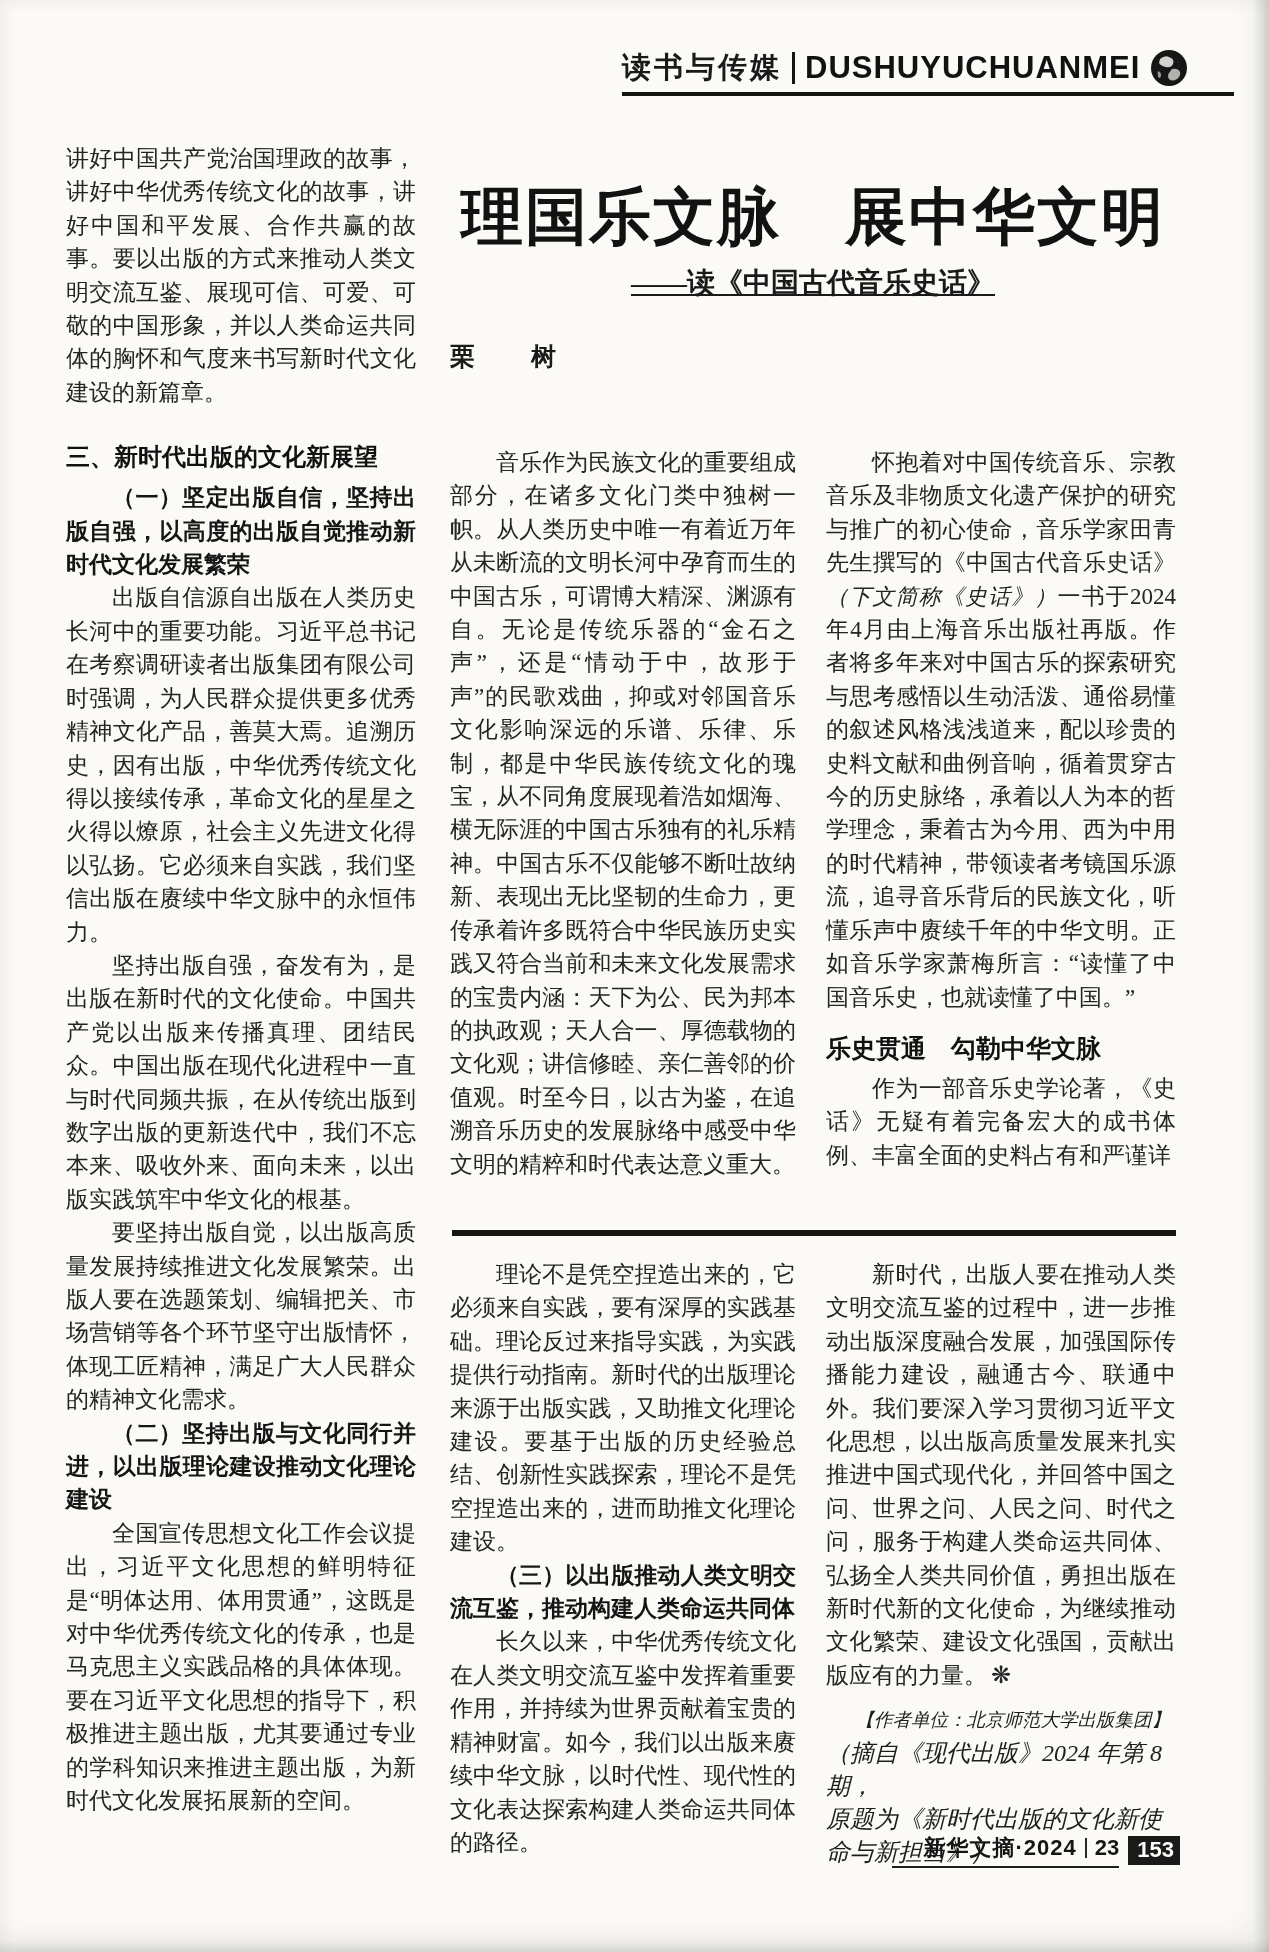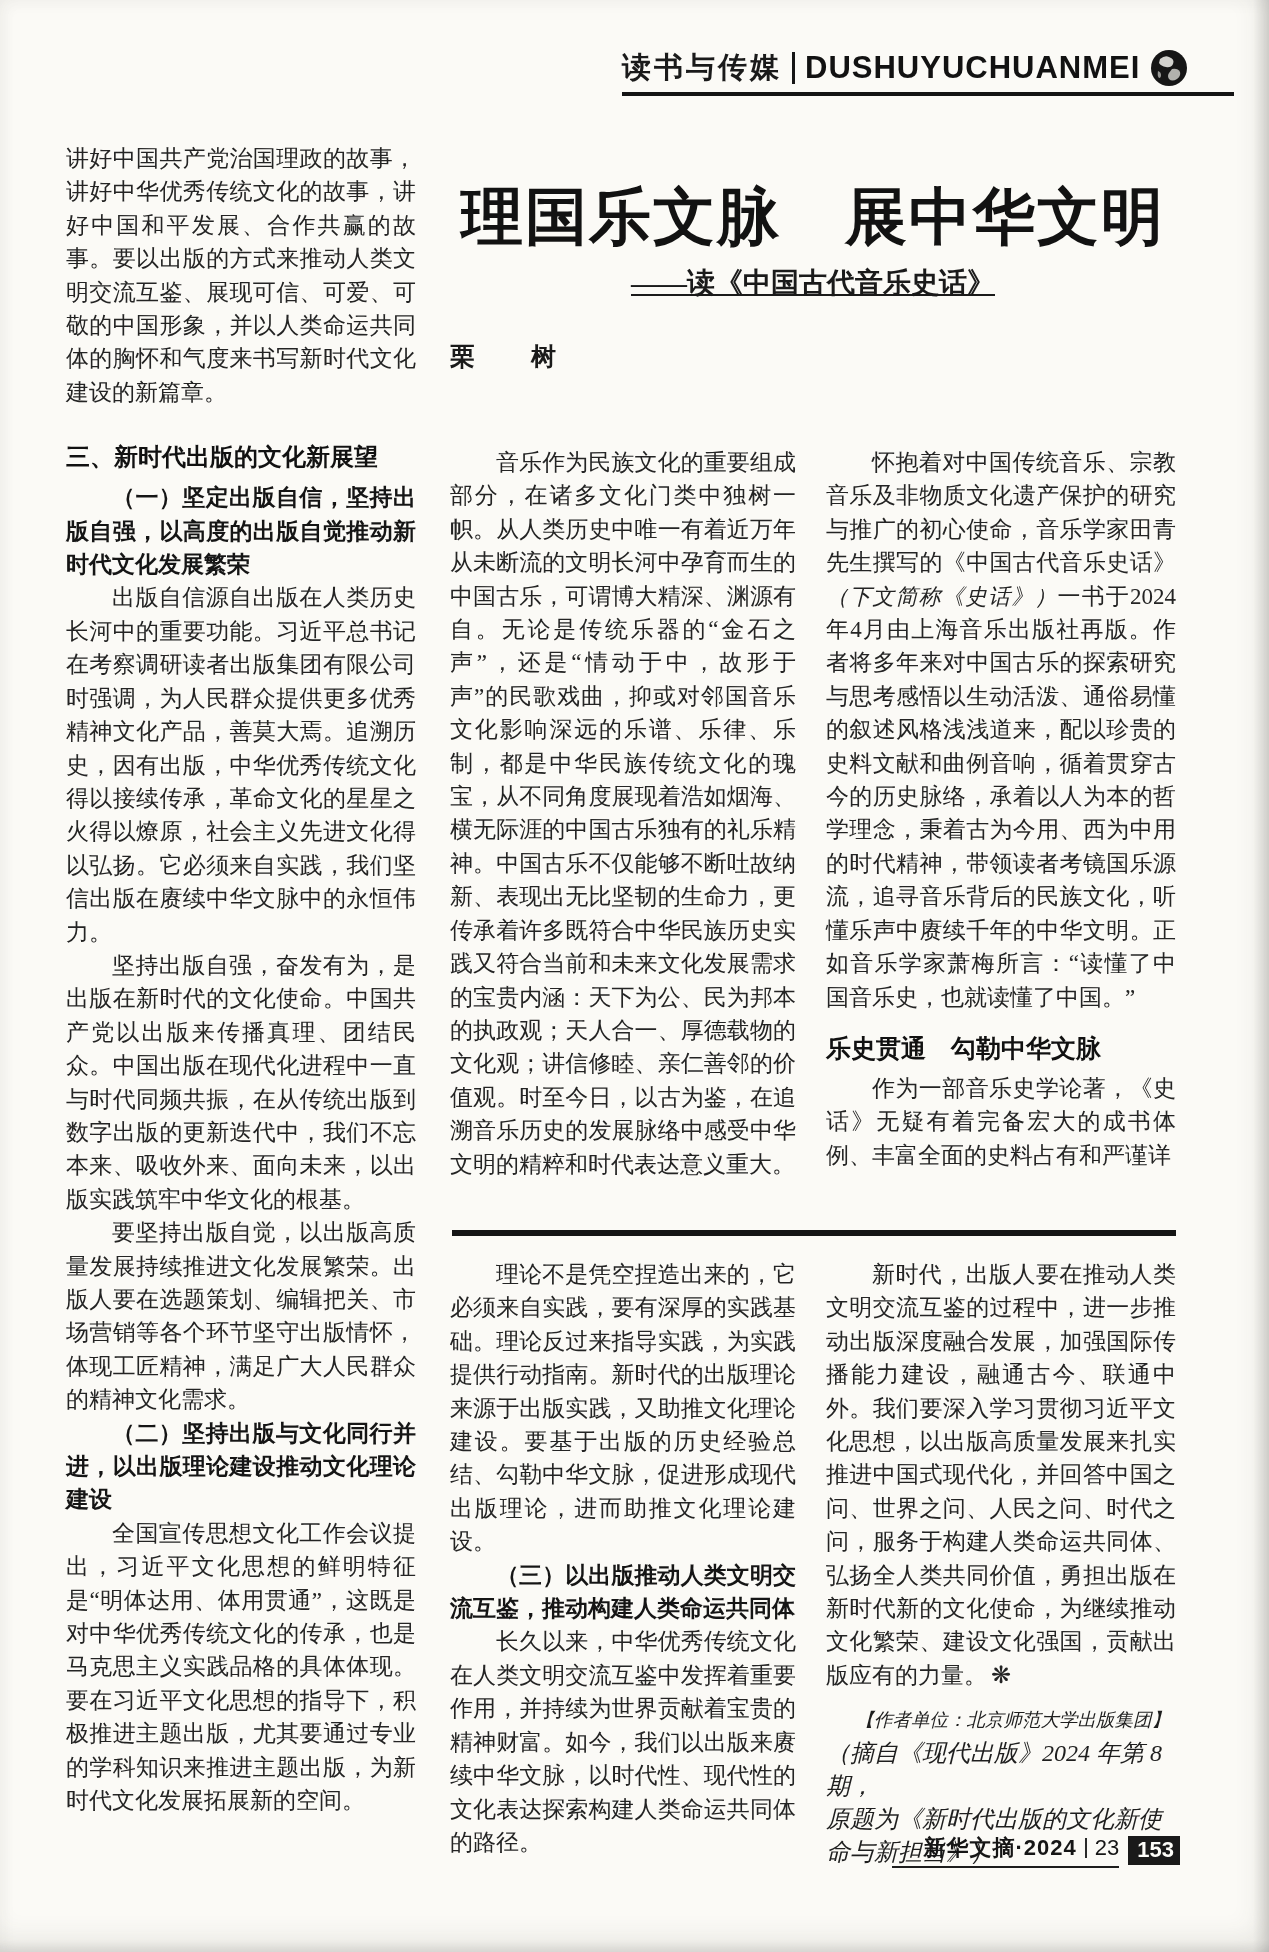--- a/index.html
+++ b/index.html
@@ -58,21 +58,21 @@
   .divider-rule{position:absolute;left:452px;top:1230px;width:724px;height:6px;background:#151515;}
 
   
   .page-footer{position:absolute;left:880px;top:1833px;width:300px;height:34px;
     display:flex;align-items:center;justify-content:flex-end;gap:9px;
     font-family:"Liberation Sans","DejaVu Sans",sans-serif;}
   .footer-cite{display:flex;align-items:center;gap:8px;border-bottom:2.5px solid #1d1d1d;
     padding-bottom:3px;}
   .footer-journal{font-weight:700;font-size:22px;color:#151515;letter-spacing:1px;margin-left:32px;}
   .footer-divider{width:2px;height:20px;background:#2a2a2a;}
-  .footer-issue{font-weight:400;font-size:22px;color:#151515;}
+  .footer-issue{font-weight:700;font-size:22px;color:#151515;}
   .page-num{background:#1a1a1a;color:#fdfdf9;font-weight:900;font-size:22px;
     padding:2px 6px 3px 9px;line-height:24px;}
 </style>
 </head>
 <body>
 
 <div class="page">
 
   <div class="page-header">
     <span class="hdr-cn">读书与传媒</span>
@@ -110,21 +110,21 @@
 
   <div class="col" style="left:826px;top:446px;width:350px;">
     <p><span>怀抱着对中国传统音乐、宗教音乐及非物质文化遗产保护的研究与推广的初心使命，音乐学家田青先生撰写的《中国古代音乐史话》</span><span class="kai">（下文简称《史话》）</span><span>一书于2024年4月由上海音乐出版社再版。作者将多年来对中国古乐的探索研究与思考感悟以生动活泼、通俗易懂的叙述风格浅浅道来，配以珍贵的史料文献和曲例音响，循着贯穿古今的历史脉络，承着以人为本的哲学理念，秉着古为今用、西为中用的时代精神，带领读者考镜国乐源流，追寻音乐背后的民族文化，听懂乐声中赓续千年的中华文明。正如音乐学家萧梅所言：“读懂了中国音乐史，也就读懂了中国。”</span></p>
     <p class="music-subhead">乐史贯通　勾勒中华文脉</p>
     <p>作为一部音乐史学论著，《史话》无疑有着完备宏大的成书体例、丰富全面的史料占有和严谨详</p>
   </div>
 
   <div class="divider-rule"></div>
 
   <div class="col" style="left:450px;top:1258px;width:346px;">
-    <p>理论不是凭空捏造出来的，它必须来自实践，要有深厚的实践基础。理论反过来指导实践，为实践提供行动指南。新时代的出版理论来源于出版实践，又助推文化理论建设。要基于出版的历史经验总结、勾勒中华文脉，促进形成现代出版理论，进而助推文化理论建设。</p>
+    <p>理论不是凭空捏造出来的，它必须来自实践，要有深厚的实践基础。理论反过来指导实践，为实践提供行动指南。新时代的出版理论来源于出版实践，又助推文化理论建设。要基于出版的历史经验总结、创新性实践探索，理论不是凭空捏造出来的，进而助推文化理论建设。</p>
     <p class="bold">（三）以出版推动人类文明交流互鉴，推动构建人类命运共同体</p>
     <p>长久以来，中华优秀传统文化在人类文明交流互鉴中发挥着重要作用，并持续为世界贡献着宝贵的精神财富。如今，我们以出版来赓续中华文脉，以时代性、现代性的文化表达探索构建人类命运共同体的路径。</p>
   </div>
 
   <div class="col" style="left:826px;top:1258px;width:350px;">
     <p><span>新时代，出版人要在推动人类文明交流互鉴的过程中，进一步推动出版深度融合发展，加强国际传播能力建设，融通古今、联通中外。我们要深入学习贯彻习近平文化思想，以出版高质量发展来扎实推进中国式现代化，并回答中国之问、世界之问、人民之问、时代之问，服务于构建人类命运共同体、弘扬全人类共同价值，勇担出版在新时代新的文化使命，为继续推动文化繁荣、建设文化强国，贡献出版应有的力量。</span><span class="endmark">❋</span></p>
     <div class="attribution">
       <p class="attr-line1">【作者单位：北京师范大学出版集团】</p>
       <p class="source-note">（摘自《现代出版》2024 年第 8 期，
 原题为《新时代出版的文化新使

